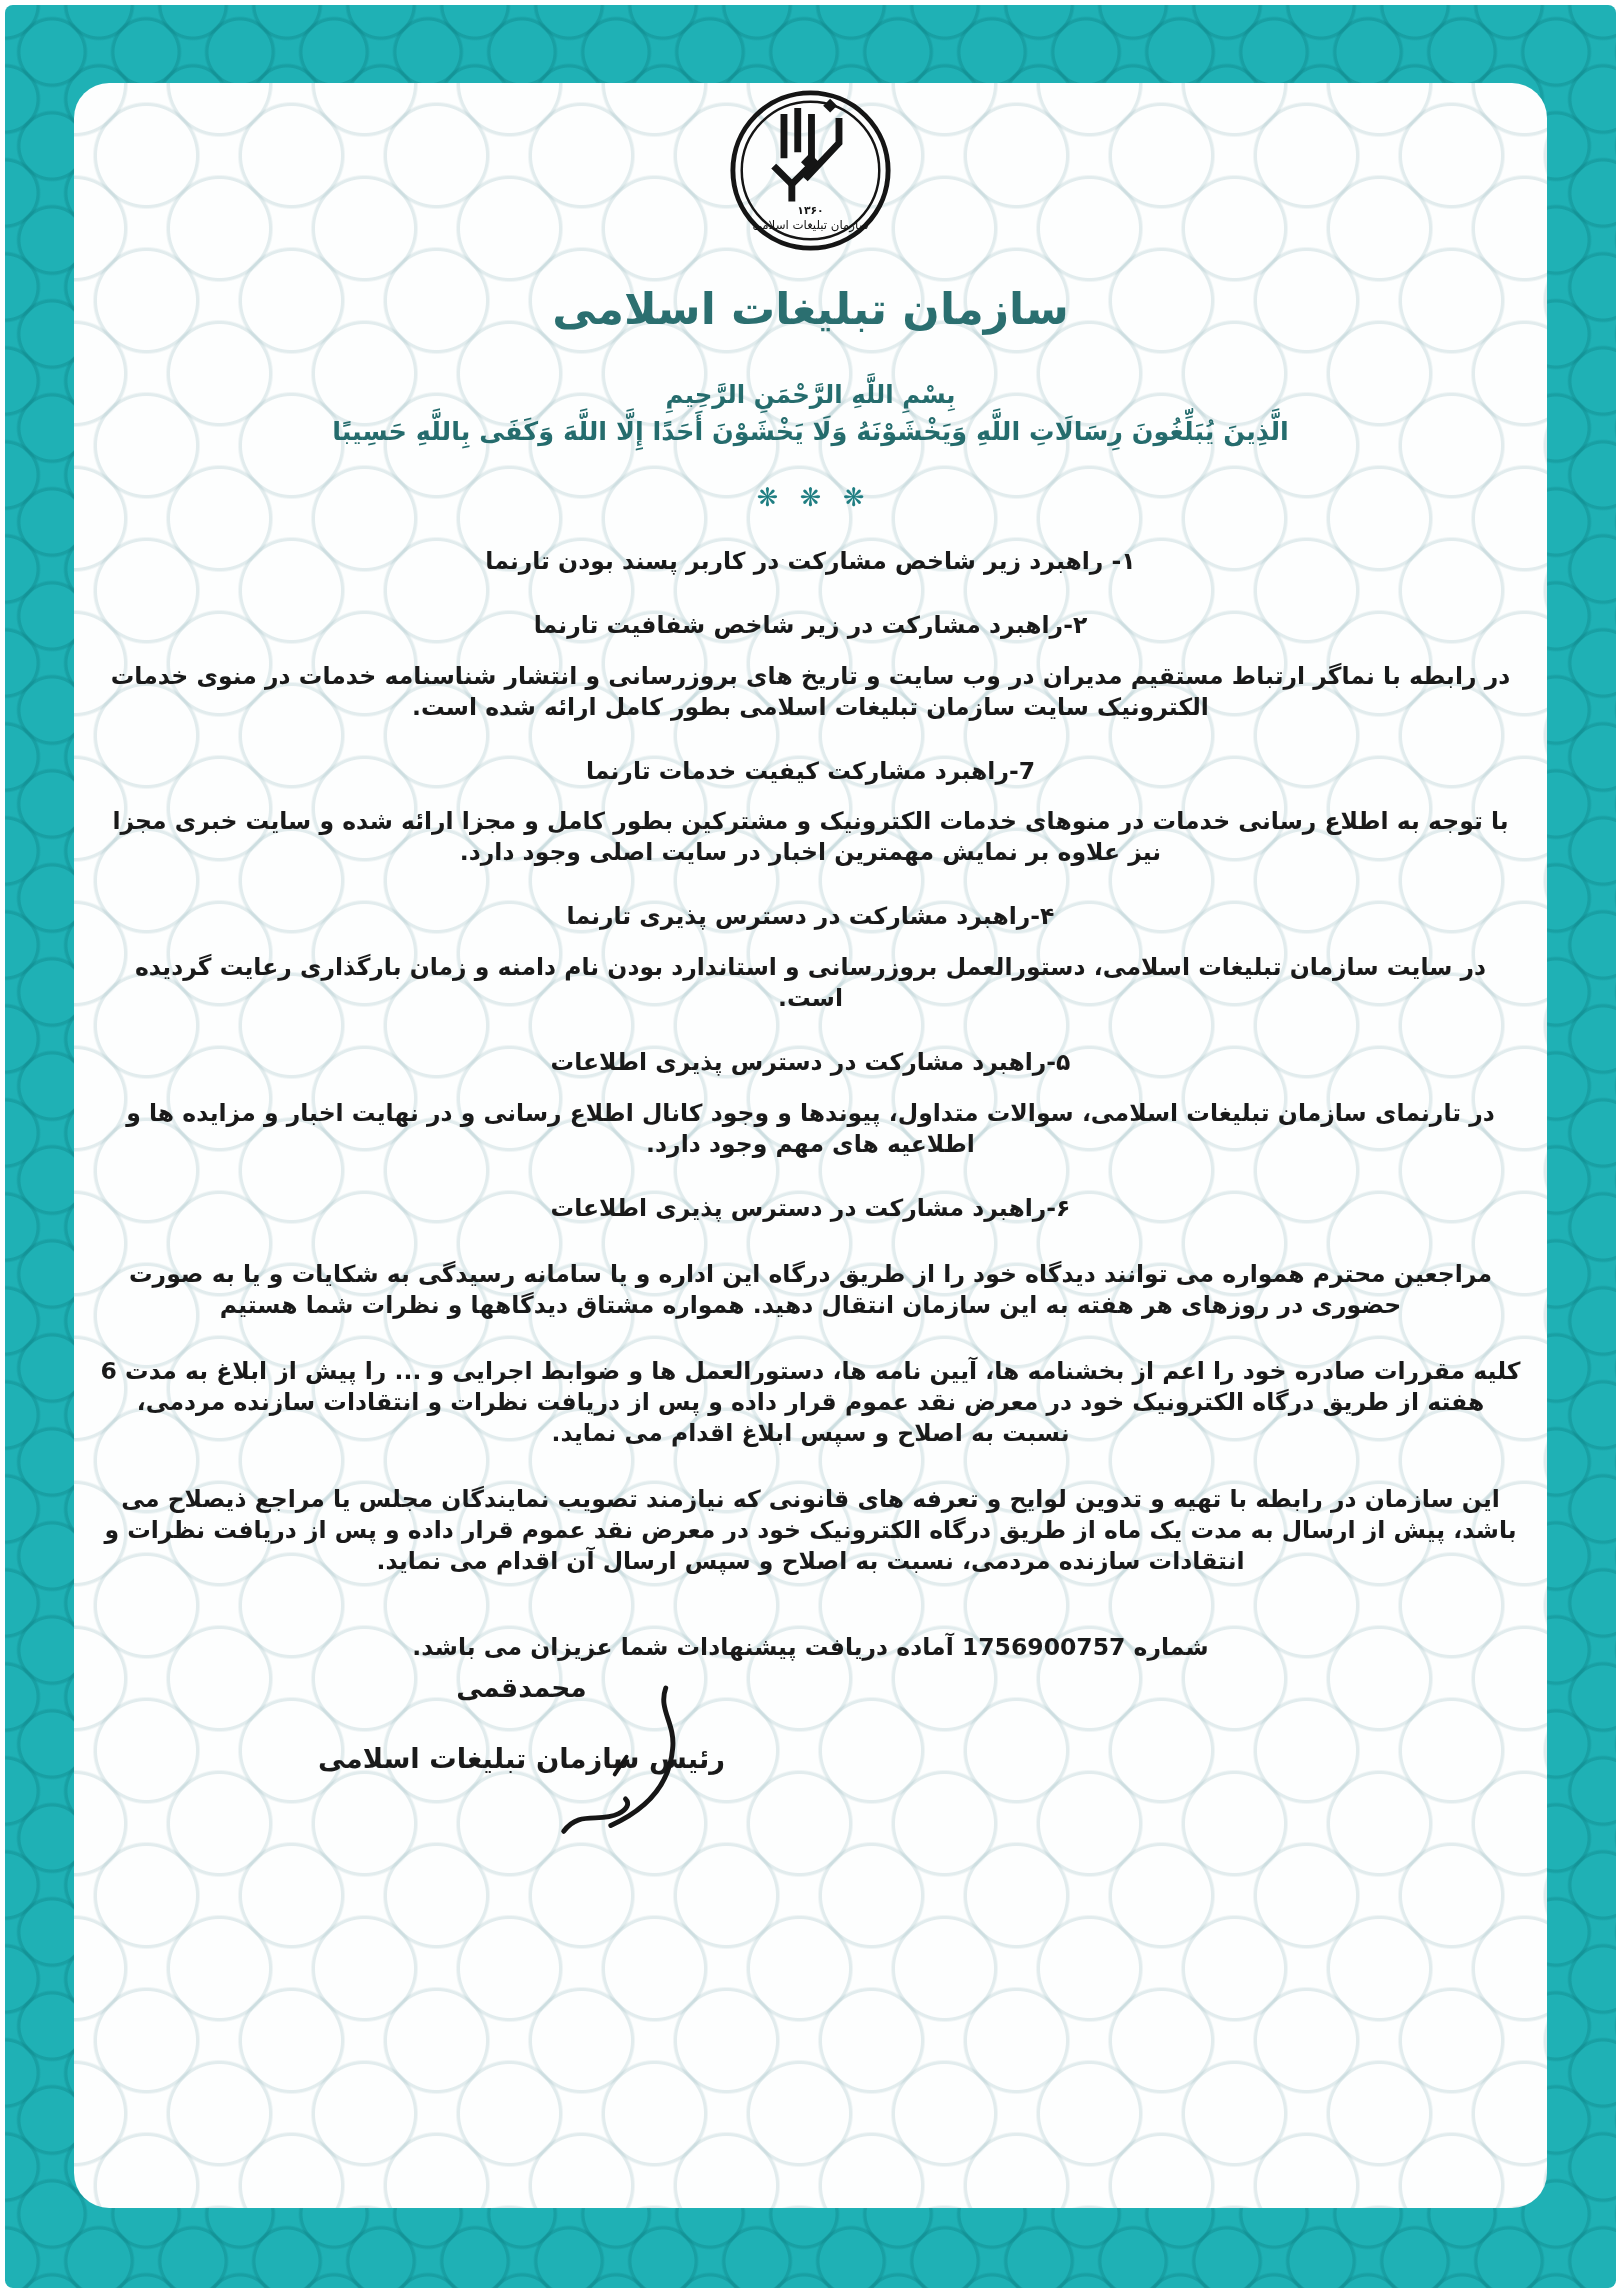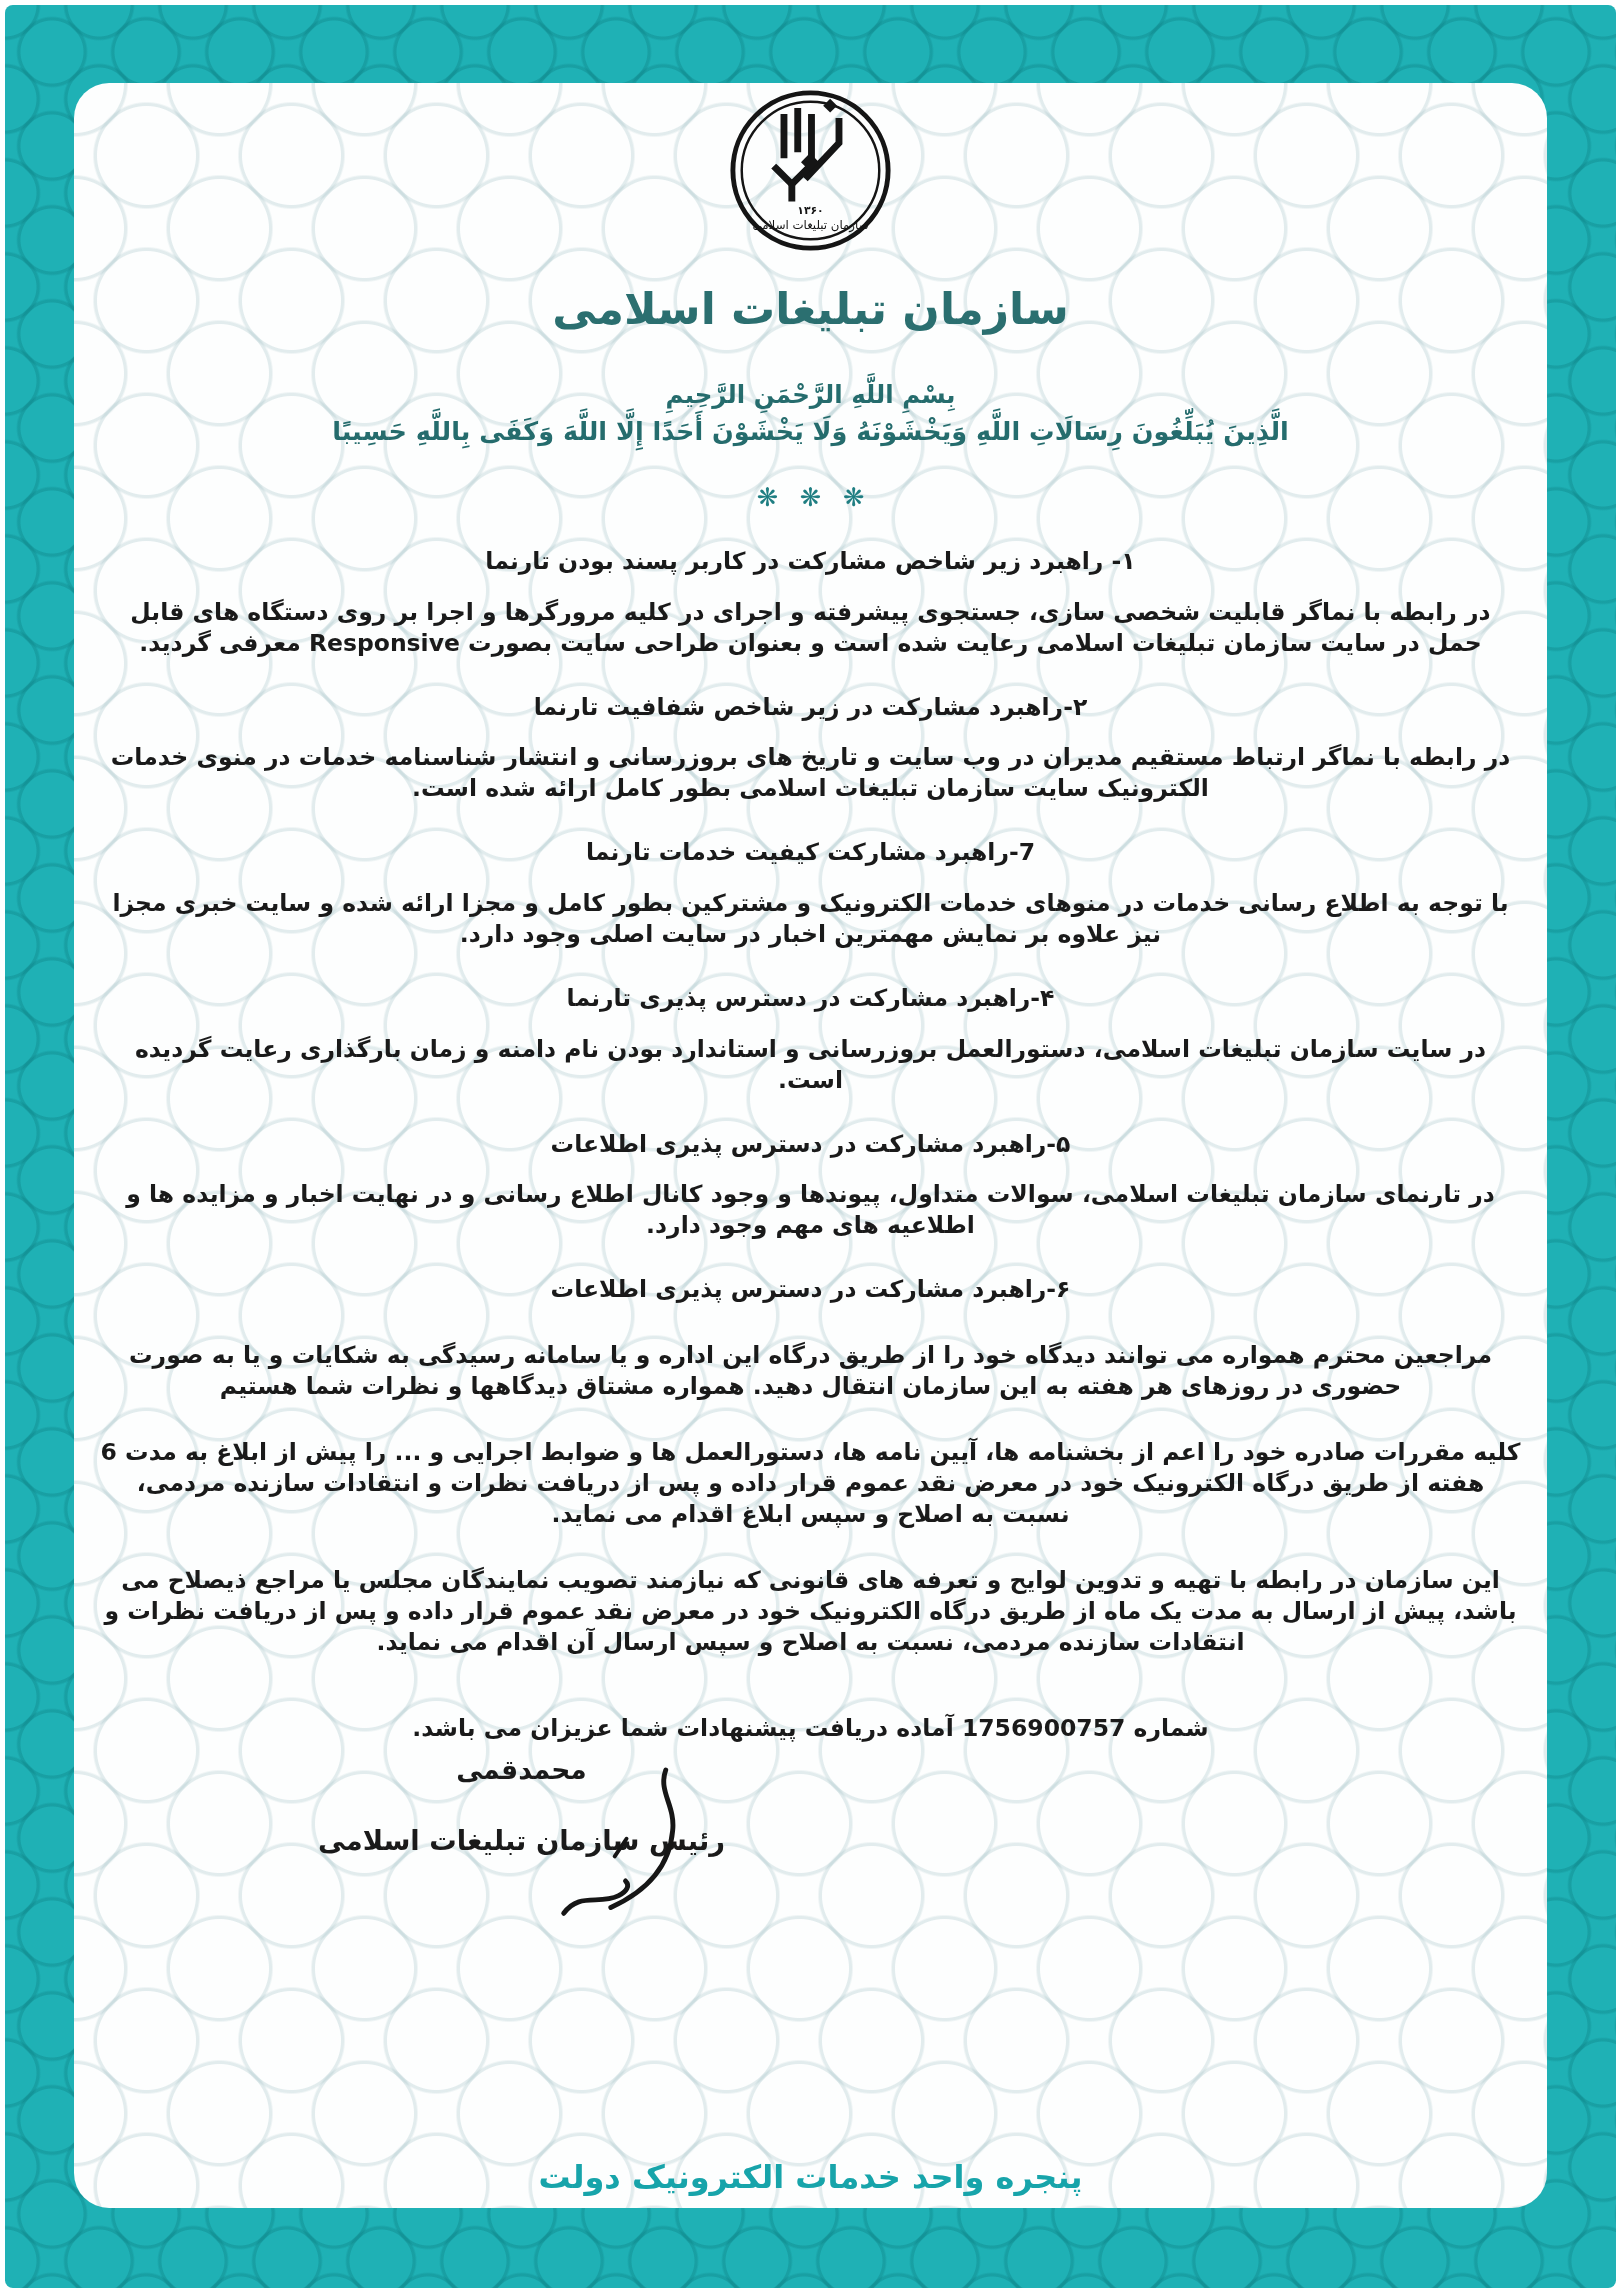--- a/index.html
+++ b/index.html
@@ -83,21 +83,20 @@
     </div>
 
     <div class="callig">سازمان تبلیغات اسلامی</div>
 
     <div class="bismillah">بِسْمِ اللَّهِ الرَّحْمَنِ الرَّحِيمِ</div>
     <div class="verse">الَّذِينَ يُبَلِّغُونَ رِسَالَاتِ اللَّهِ وَيَخْشَوْنَهُ وَلَا يَخْشَوْنَ أَحَدًا إِلَّا اللَّهَ وَكَفَى بِاللَّهِ حَسِيبًا</div>
     <div class="ornaments">❋ ❋ ❋</div>
 
     <div>
       <div class="sec-h">۱- راهبرد زیر شاخص مشارکت در کاربر پسند بودن تارنما</div>
-      <div class="sec-p">در رابطه با نماگر قابلیت شخصی سازی، جستجوی پیشرفته و اجرای در کلیه مرورگرها و اجرا بر روی دستگاه های قابل حمل در سایت سازمان تبلیغات اسلامی  رعایت شده است و بعنوان طراحی سایت بصورت Responsive معرفی گردید.</div>
     </div>
     <div>
       <div class="sec-h">۲-راهبرد مشارکت در زیر شاخص شفافیت تارنما</div>
       <div class="sec-p">در رابطه با نماگر ارتباط مستقیم مدیران در وب سایت و تاریخ های بروزرسانی و انتشار شناسنامه خدمات در منوی خدمات الکترونیک سایت سازمان تبلیغات اسلامی بطور کامل ارائه شده است.</div>
     </div>
     <div>
       <div class="sec-h">7-راهبرد مشارکت کیفیت خدمات تارنما</div>
       <div class="sec-p">با توجه به اطلاع رسانی خدمات در منوهای خدمات الکترونیک و مشترکین بطور کامل و مجزا ارائه شده و سایت خبری مجزا نیز علاوه بر نمایش مهمترین اخبار در سایت اصلی وجود دارد.</div>
     </div>
     <div>
@@ -123,16 +122,15 @@
       <div class="sig-title">رئیس سازمان تبلیغات اسلامی</div>
       <svg class="sig-scribble" viewBox="0 0 160 175">
         <g stroke="#161616" fill="none" stroke-linecap="round">
           <path d="M120 6 C112 28 130 42 127 68 C124 102 104 128 64 146" stroke-width="5"></path>
           <path d="M68 94 L80 76" stroke-width="4"></path>
           <path d="M16 152 C32 130 52 144 72 134 C80 130 84 124 79 119" stroke-width="5"></path>
         </g>
       </svg>
     </div>
 
-    <div class="page-footer" dir="rtl">پنجره واحد خدمات الکترونیک دولت</div>
   </div>
 </div>
 
 
 </body></html>

